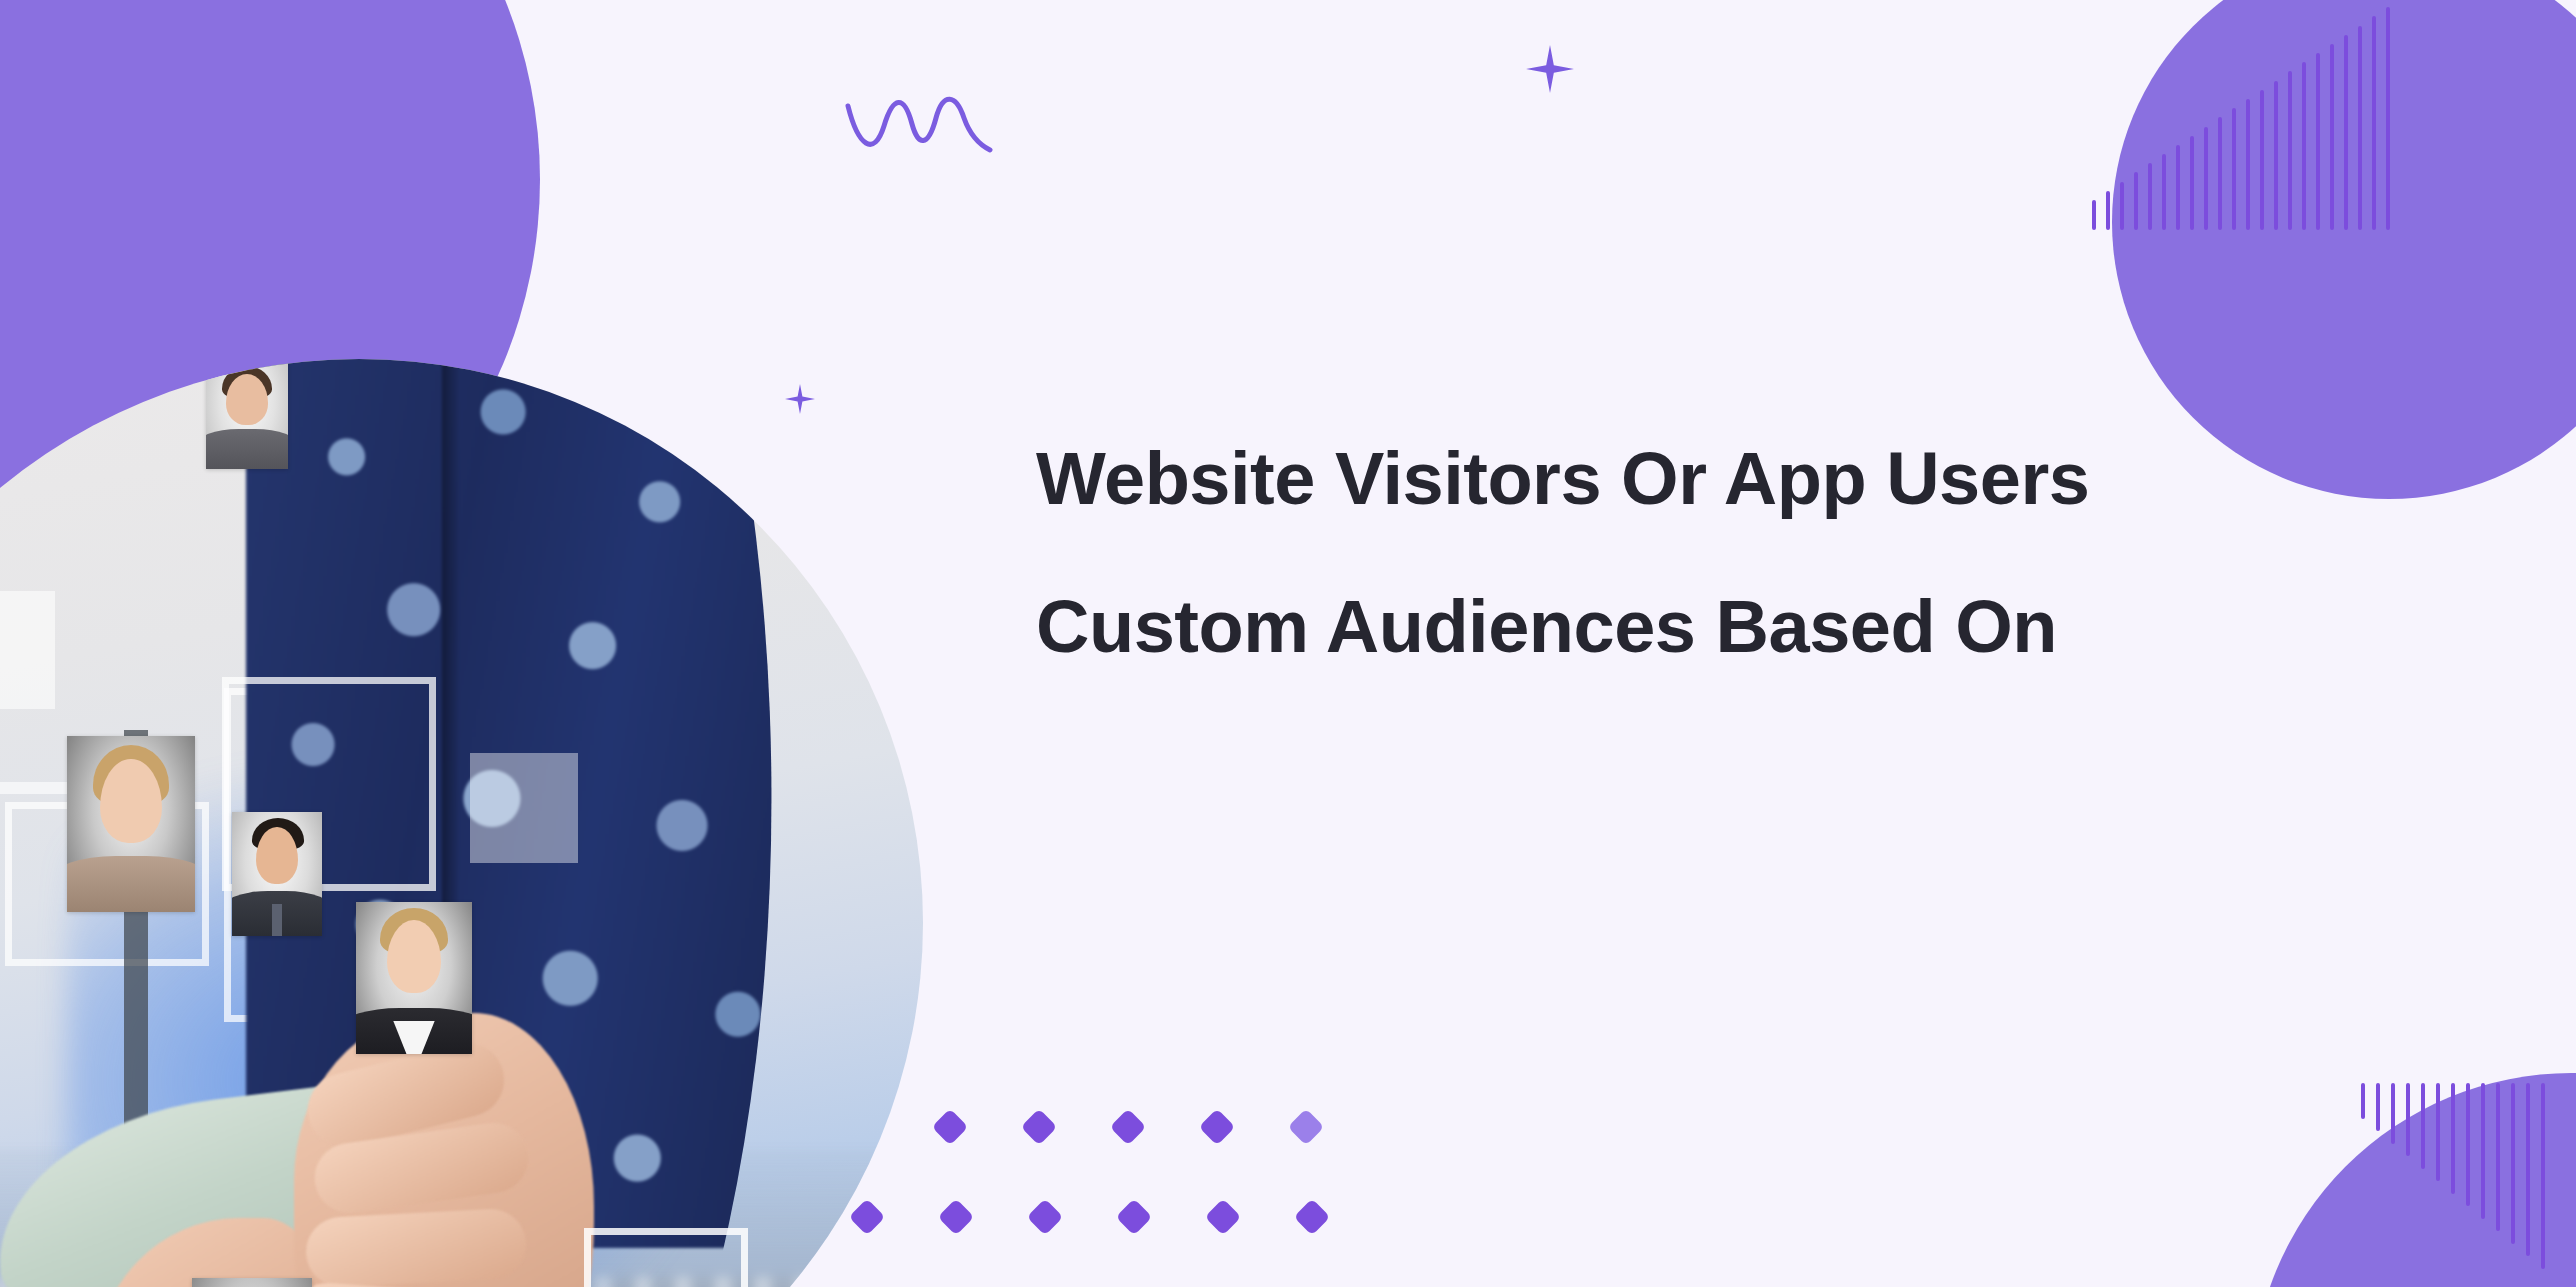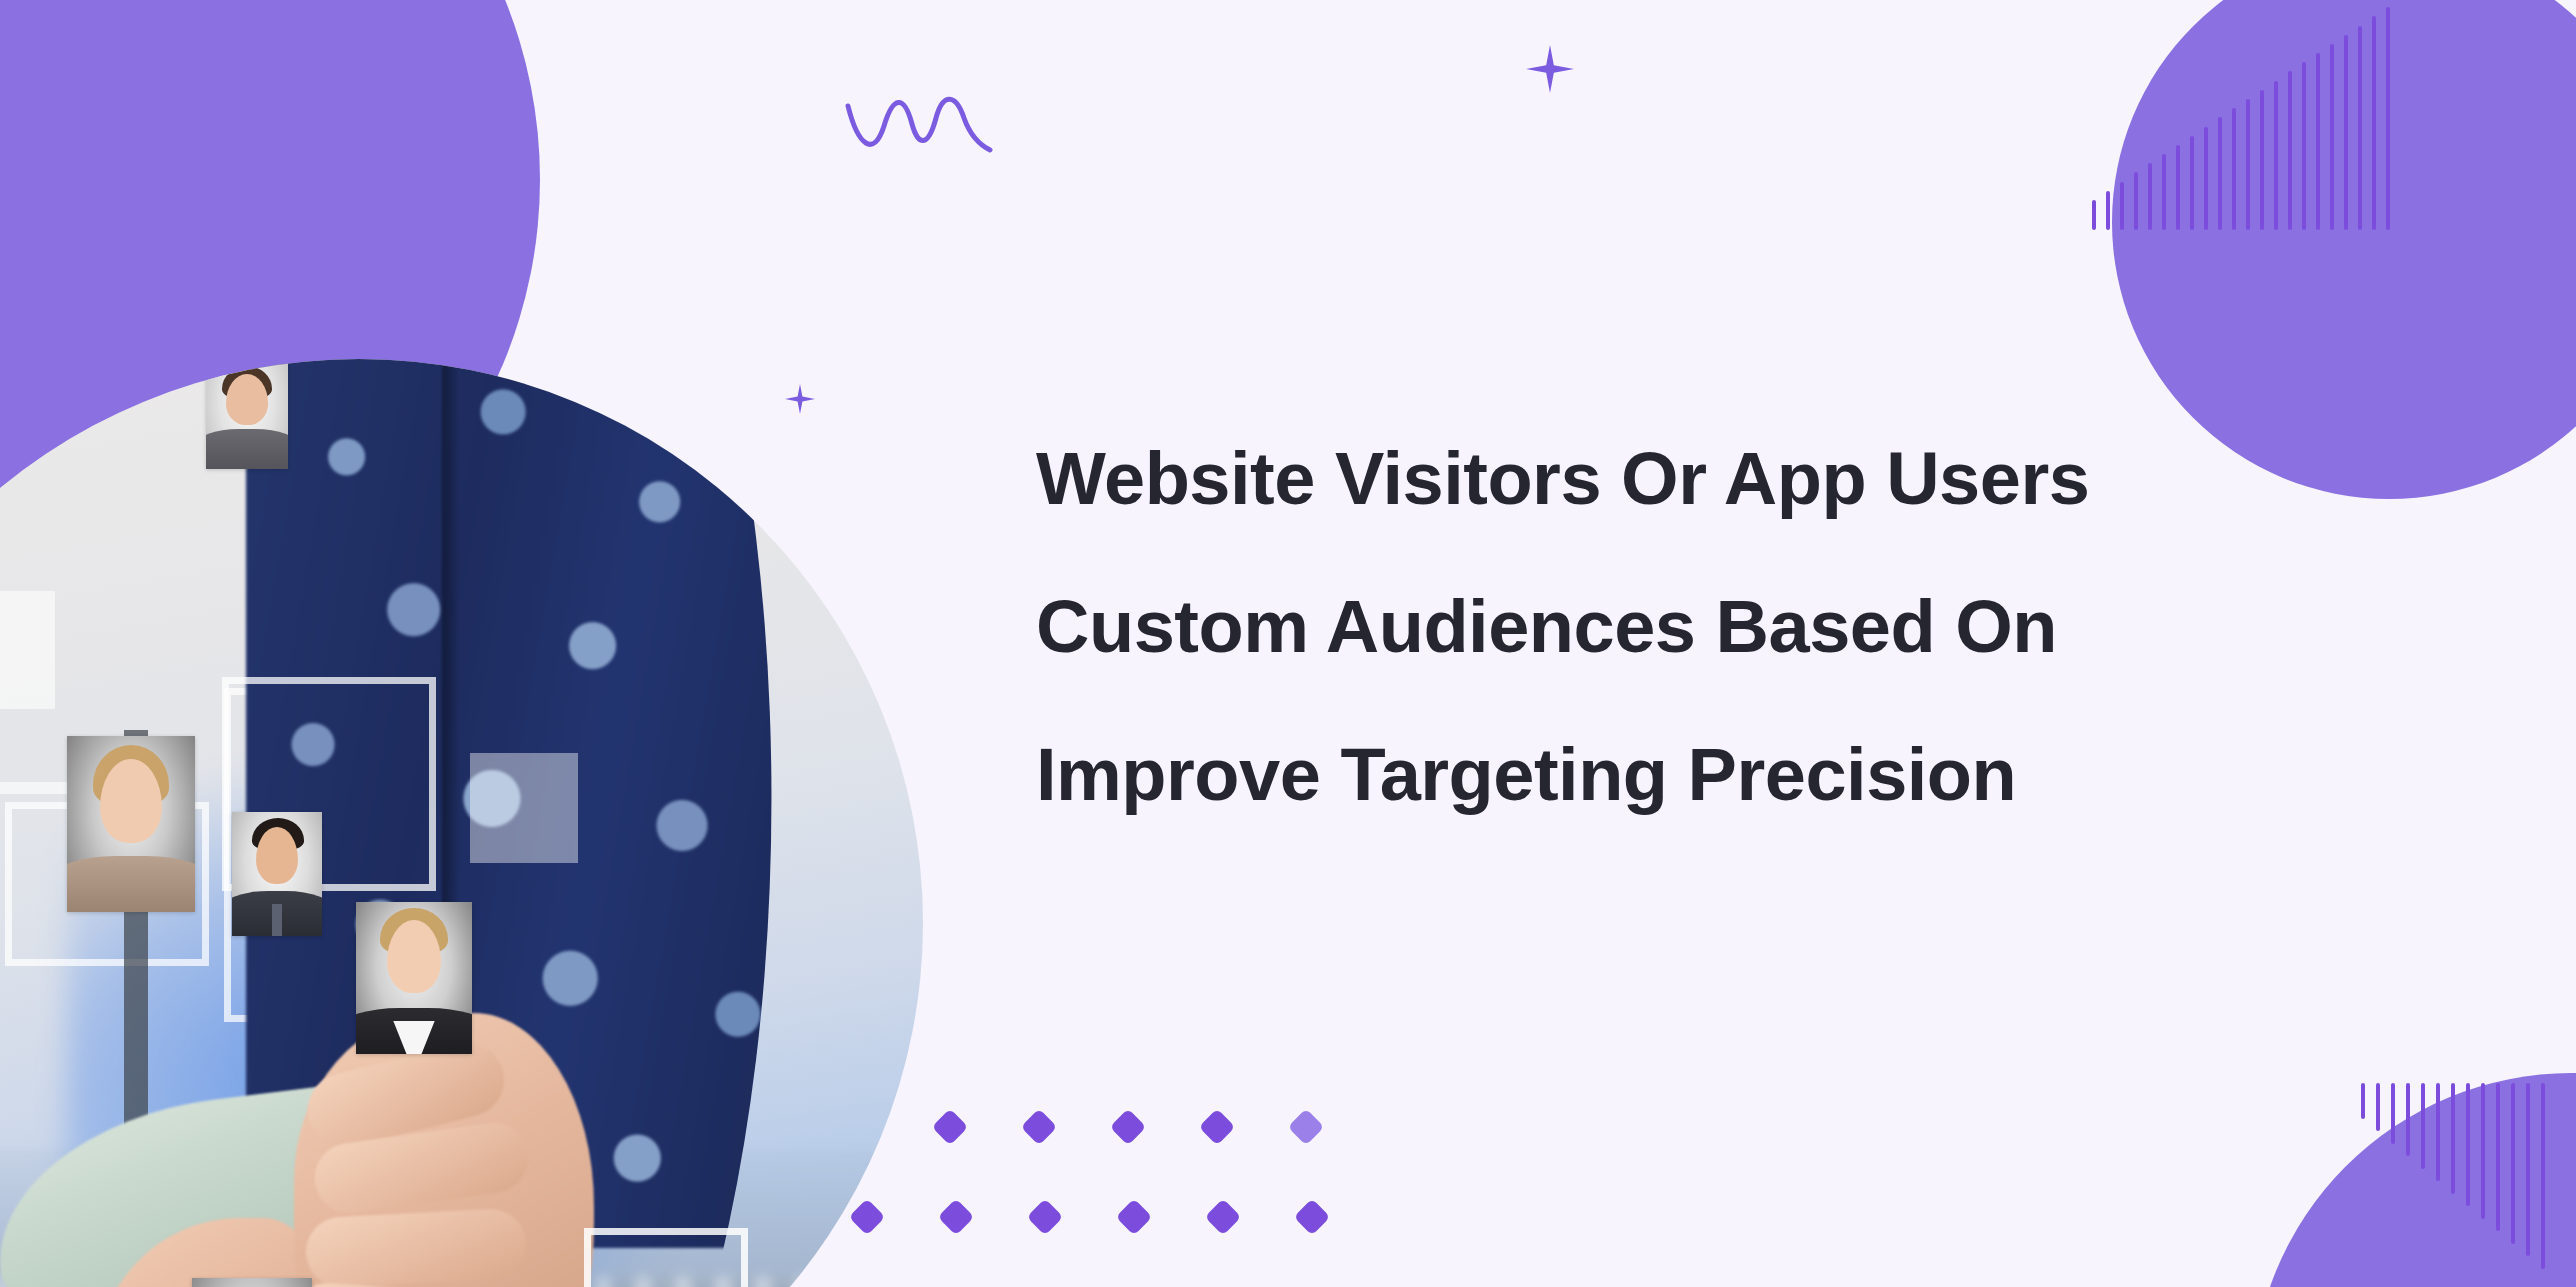--- a/index.html
+++ b/index.html
@@ -285,17 +285,16 @@
         <div class="hair" style="left:18%;top:5%;width:64%;height:28%;background:#cfcfcf;border-radius:52% 52% 32% 32%/72% 72% 28% 28%;"></div>
 
       </div>
 
     </div>
   </div>
 
   <h1 id="headline">
     <span class="ln">Website Visitors Or App Users</span>
     <span class="ln">Custom Audiences Based On</span>
-    <span class="ln">Improve Targeting Precision</span>
   </h1>
 
 </div>
 
 
 </body></html>

